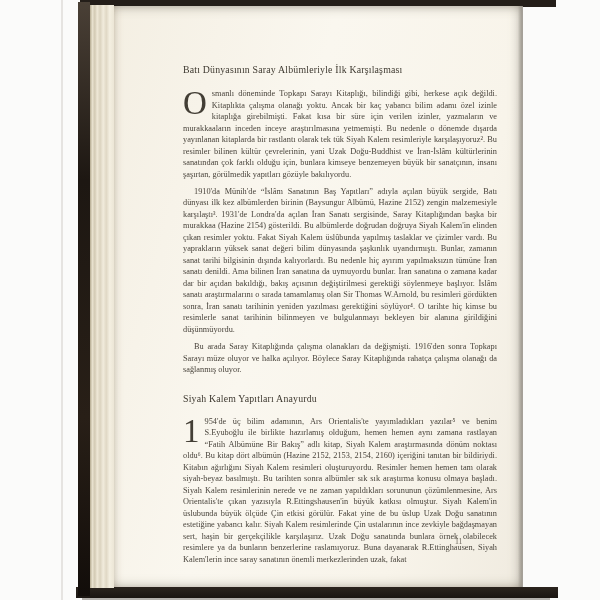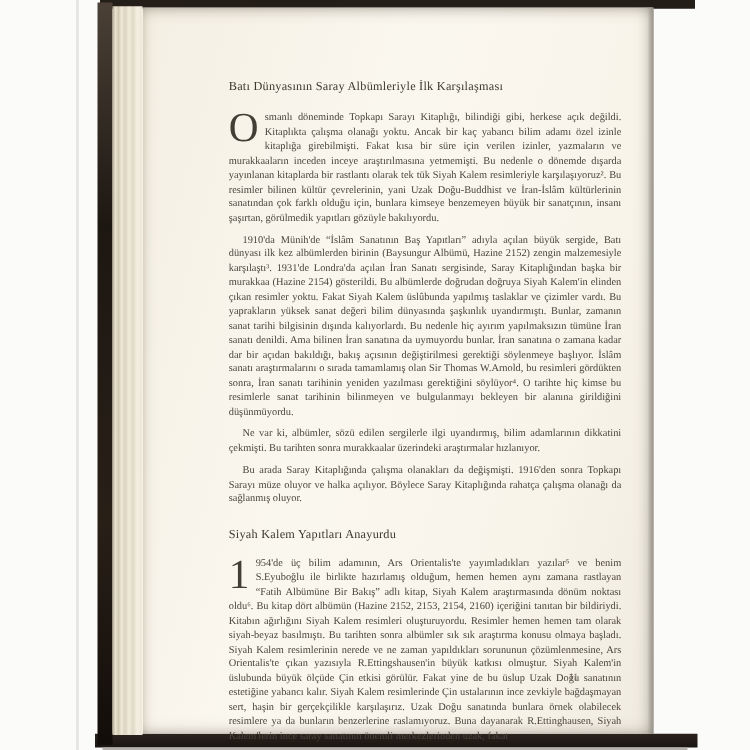--- a/index.html
+++ b/index.html
@@ -54,21 +54,20 @@
     <div class="content">
 
       <h2>Batı Dünyasının Saray Albümleriyle İlk Karşılaşması</h2>
 
       <p>
         <span class="dropcap">O</span><span>smanlı döneminde Topkapı Sarayı Kitaplığı, bilindiği gibi, herkese açık değildi. Kitaplıkta çalışma olanağı yoktu. Ancak bir kaç yabancı bilim adamı özel izinle kitaplığa girebilmişti. Fakat kısa bir süre için verilen izinler, yazmaların ve murakkaaların inceden inceye araştırılmasına yetmemişti. Bu nedenle o dönemde dışarda yayınlanan kitaplarda bir rastlantı olarak tek tük Siyah Kalem resimleriyle karşılaşıyoruz². Bu resimler bilinen kültür çevrelerinin, yani Uzak Doğu-Buddhist ve İran-İslâm kültürlerinin sanatından çok farklı olduğu için, bunlara kimseye benzemeyen büyük bir sanatçının, insanı şaşırtan, görülmedik yapıtları gözüyle bakılıyordu.</span>
       </p>
 
       <p class="indent">1910'da Münih'de “İslâm Sanatının Baş Yapıtları” adıyla açılan büyük sergide, Batı dünyası ilk kez albümlerden birinin (Baysungur Albümü, Hazine 2152) zengin malzemesiyle karşılaştı³. 1931'de Londra'da açılan İran Sanatı sergisinde, Saray Kitaplığından başka bir murakkaa (Hazine 2154) gösterildi. Bu albümlerde doğrudan doğruya Siyah Kalem'in elinden çıkan resimler yoktu. Fakat Siyah Kalem üslûbunda yapılmış taslaklar ve çizimler vardı. Bu yaprakların yüksek sanat değeri bilim dünyasında şaşkınlık uyandırmıştı. Bunlar, zamanın sanat tarihi bilgisinin dışında kalıyorlardı. Bu nedenle hiç ayırım yapılmaksızın tümüne İran sanatı denildi. Ama bilinen İran sanatına da uymuyordu bunlar. İran sanatına o zamana kadar dar bir açıdan bakıldığı, bakış açısının değiştirilmesi gerektiği söylenmeye başlıyor. İslâm sanatı araştırmalarını o sırada tamamlamış olan Sir Thomas W.Arnold, bu resimleri gördükten sonra, İran sanatı tarihinin yeniden yazılması gerektiğini söylüyor⁴. O tarihte hiç kimse bu resimlerle sanat tarihinin bilinmeyen ve bulgulanmayı bekleyen bir alanına girildiğini düşünmüyordu.</p>
 
-      <p class="indent gap-before">Ne var ki, albümler, sözü edilen sergilerle ilgi uyandırmış, bilim adamlarının dikkatini çekmişti. Bu tarihten sonra murakkaalar üzerindeki araştırmalar hızlanıyor.</p>
 
       <p class="indent gap-before">Bu arada Saray Kitaplığında çalışma olanakları da değişmişti. 1916'den sonra Topkapı Sarayı müze oluyor ve halka açılıyor. Böylece Saray Kitaplığında rahatça çalışma olanağı da sağlanmış oluyor.</p>
 
       <h2 class="second">Siyah Kalem Yapıtları Anayurdu</h2>
 
       <p>
         <span class="dropcap">1</span><span>954'de üç bilim adamının, Ars Orientalis'te yayımladıkları yazılar⁵ ve benim S.Eyuboğlu ile birlikte hazırlamış olduğum, hemen hemen aynı zamana rastlayan “Fatih Albümüne Bir Bakış” adlı kitap, Siyah Kalem araştırmasında dönüm noktası oldu⁶. Bu kitap dört albümün (Hazine 2152, 2153, 2154, 2160) içeriğini tanıtan bir bildiriydi. Kitabın ağırlığını Siyah Kalem resimleri oluşturuyordu. Resimler hemen hemen tam olarak siyah-beyaz basılmıştı. Bu tarihten sonra albümler sık sık araştırma konusu olmaya başladı. Siyah Kalem resimlerinin nerede ve ne zaman yapıldıkları sorununun çözümlenmesine, Ars Orientalis'te çıkan yazısıyla R.Ettingshausen'in büyük katkısı olmuştur. Siyah Kalem'in üslubunda büyük ölçüde Çin etkisi görülür. Fakat yine de bu üslup Uzak Doğu sanatının estetiğine yabancı kalır. Siyah Kalem resimlerinde Çin ustalarının ince zevkiyle bağdaşmayan sert, haşin bir gerçekçilikle karşılaşırız. Uzak Doğu sanatında bunlara örnek olabilecek resimlere ya da bunların benzerlerine raslamıyoruz. Buna dayanarak R.Ettinghausen, Siyah Kalem'lerin ince saray sanatının önemli merkezlerinden uzak, fakat</span>
       </p>
     </div>
 

